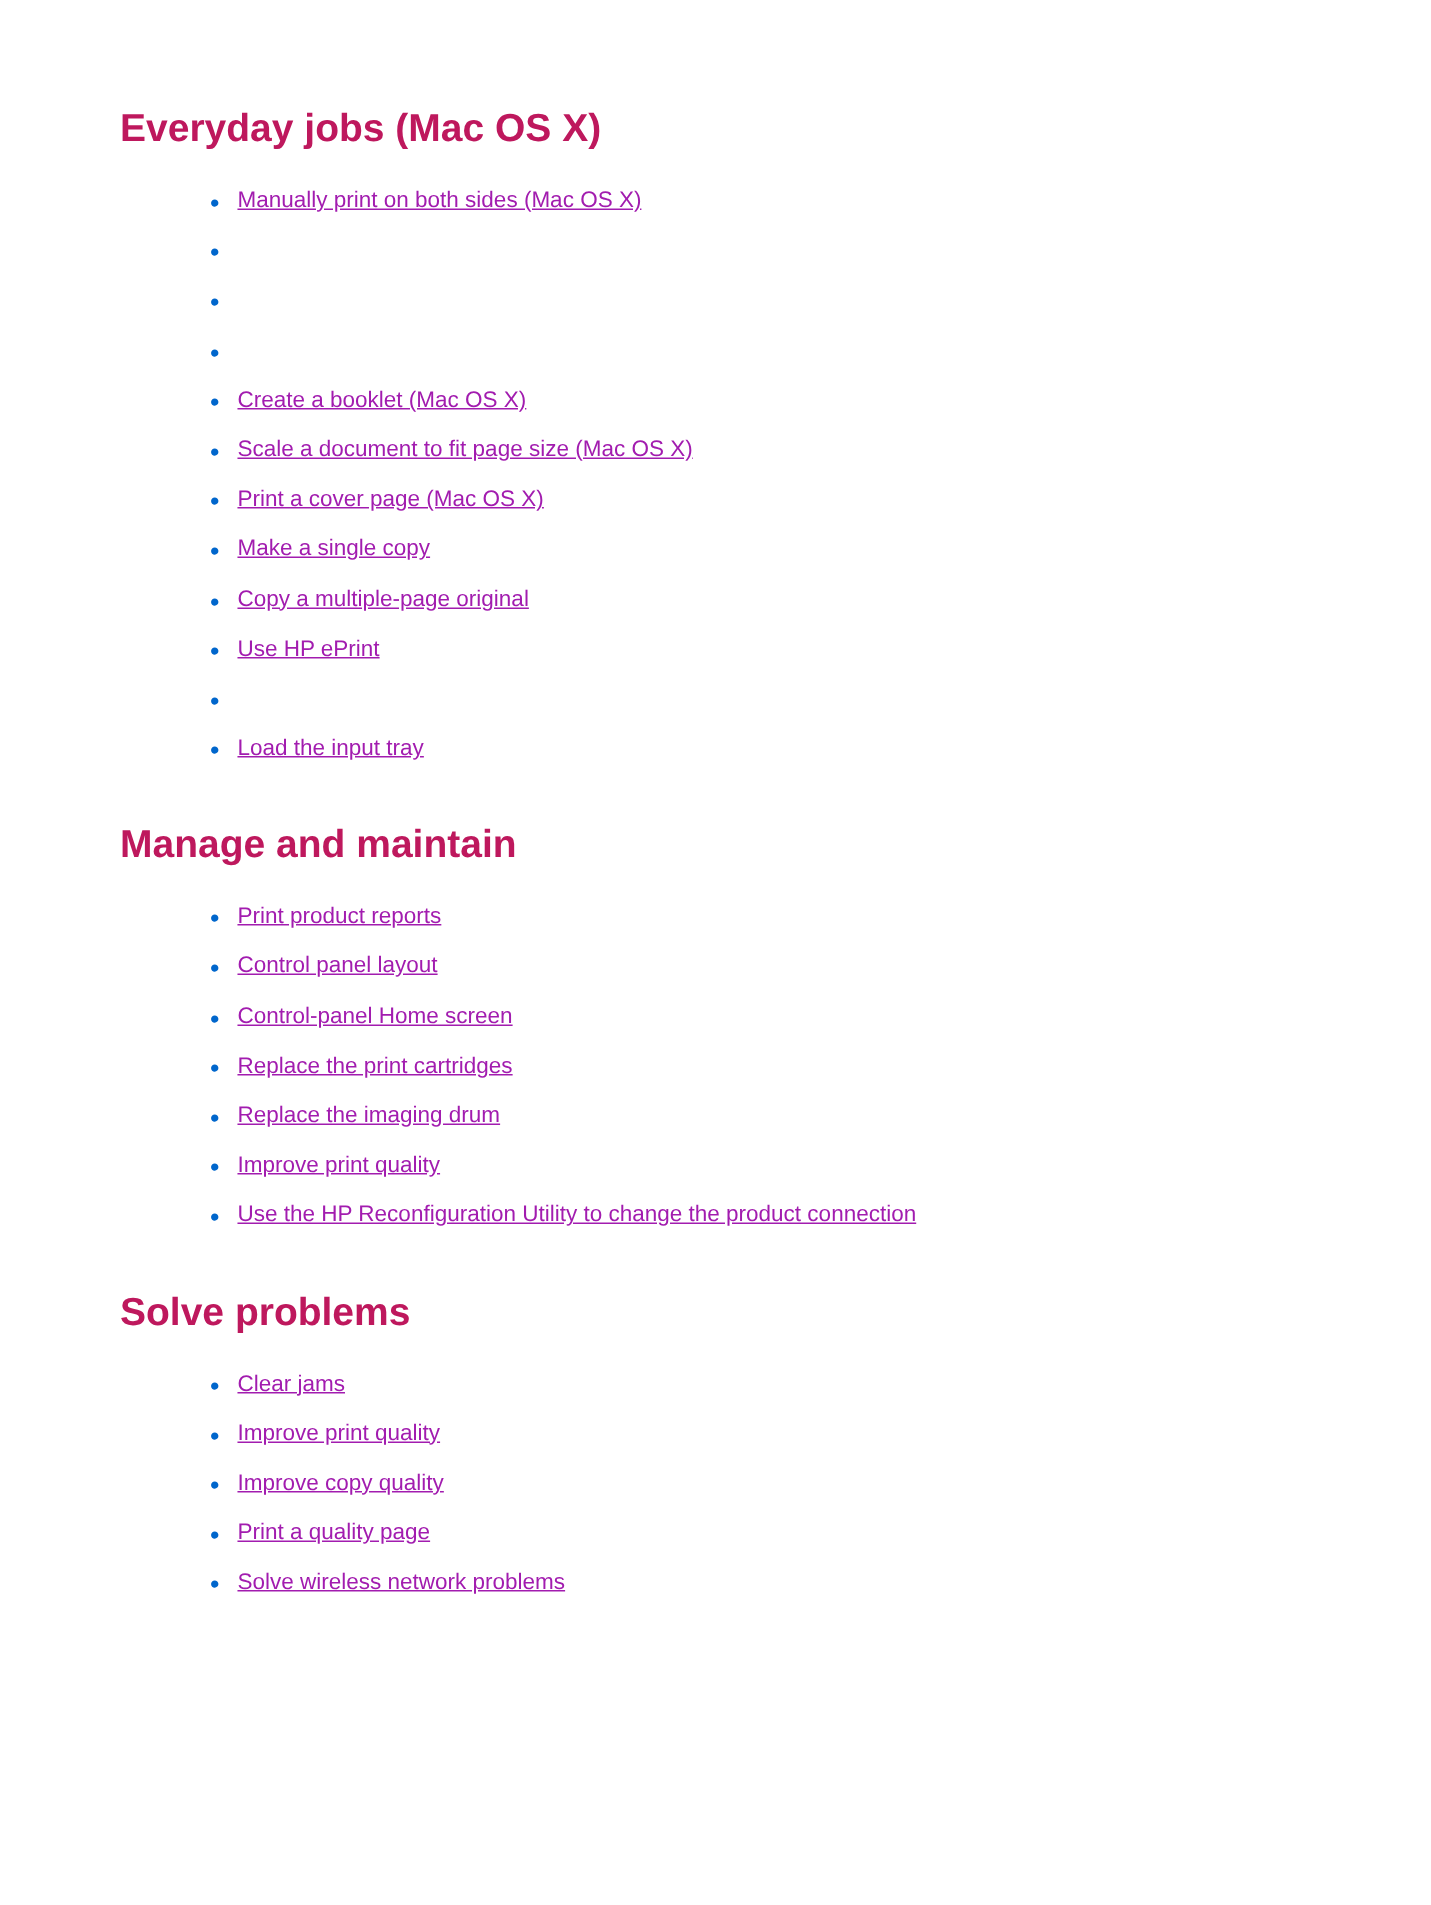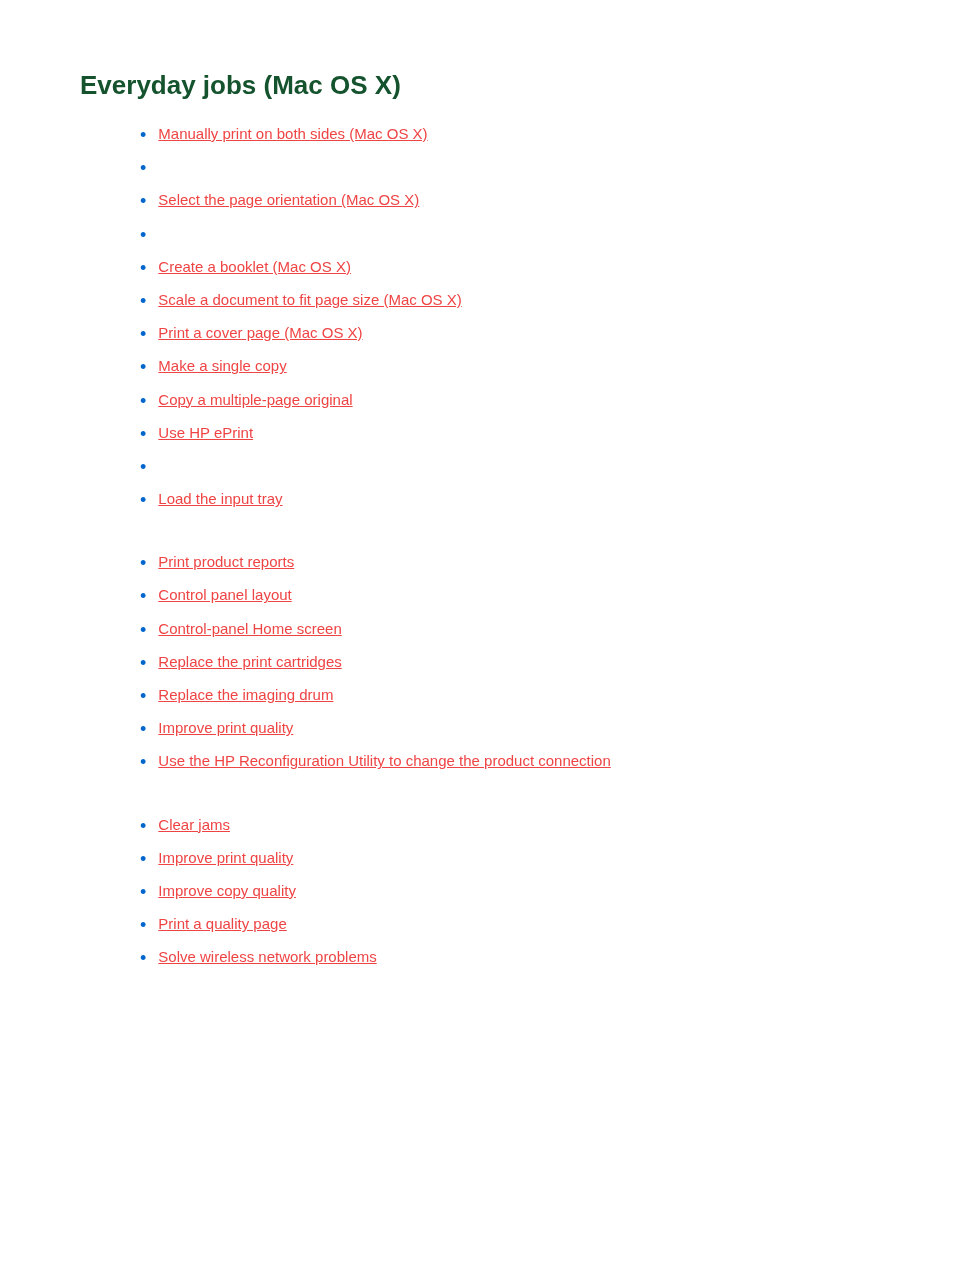--- a/index.html
+++ b/index.html
@@ -12,21 +12,21 @@
       background: #ffffff;
       font-family: Arial, Helvetica, sans-serif;
       font-size: 15px;
       color: #333333;
       width: 954px;
       min-height: 1270px;
       padding: 50px 80px 60px 80px;
     }
 
     .section-title {
-      color: #14532d;
+      color: #be185d;
       font-size: 26px;
       font-weight: bold;
       margin-bottom: 18px;
       margin-top: 10px;
     }
 
     .link-list {
       list-style: none;
       padding: 0;
       margin: 0 0 30px 60px;
@@ -41,21 +41,21 @@
 
     .bullet {
       color: #0066cc;
       font-size: 18px;
       margin-right: 12px;
       line-height: 1.4;
       flex-shrink: 0;
     }
 
     .link-list li a {
-      color: #ef4444;
+      color: #a21caf;
       text-decoration: underline;
       font-size: 15px;
       line-height: 1.5;
     }
 
     .section-gap {
       margin-top: 20px;
     }
 
     .page-wrapper {
@@ -74,21 +74,20 @@
         <ul class="link-list">
           <li>
             <span class="bullet">•</span>
             <a href="#">Manually print on both sides (Mac OS X)</a>
           </li>
           <li>
             <span class="bullet">•</span>
           </li>
           <li>
             <span class="bullet">•</span>
-            <a href="#">Select the page orientation (Mac OS X)</a>
           </li>
           <li>
             <span class="bullet">•</span>
           </li>
           <li>
             <span class="bullet">•</span>
             <a href="#">Create a booklet (Mac OS X)</a>
           </li>
           <li>
             <span class="bullet">•</span>
@@ -113,20 +112,21 @@
           <li>
             <span class="bullet">•</span>
           </li>
           <li>
             <span class="bullet">•</span>
             <a href="#">Load the input tray</a>
           </li>
         </ul>
       </div>
       <div class="section-gap">
+        <h2 class="section-title">Manage and maintain</h2>
         <ul class="link-list">
           <li>
             <span class="bullet">•</span>
             <a href="#">Print product reports</a>
           </li>
           <li>
             <span class="bullet">•</span>
             <a href="#">Control panel layout</a>
           </li>
           <li>
@@ -145,20 +145,21 @@
             <span class="bullet">•</span>
             <a href="#">Improve print quality</a>
           </li>
           <li>
             <span class="bullet">•</span>
             <a href="#">Use the HP Reconfiguration Utility to change the product connection</a>
           </li>
         </ul>
       </div>
       <div class="section-gap">
+        <h2 class="section-title">Solve problems</h2>
         <ul class="link-list">
           <li>
             <span class="bullet">•</span>
             <a href="#">Clear jams</a>
           </li>
           <li>
             <span class="bullet">•</span>
             <a href="#">Improve print quality</a>
           </li>
           <li>

